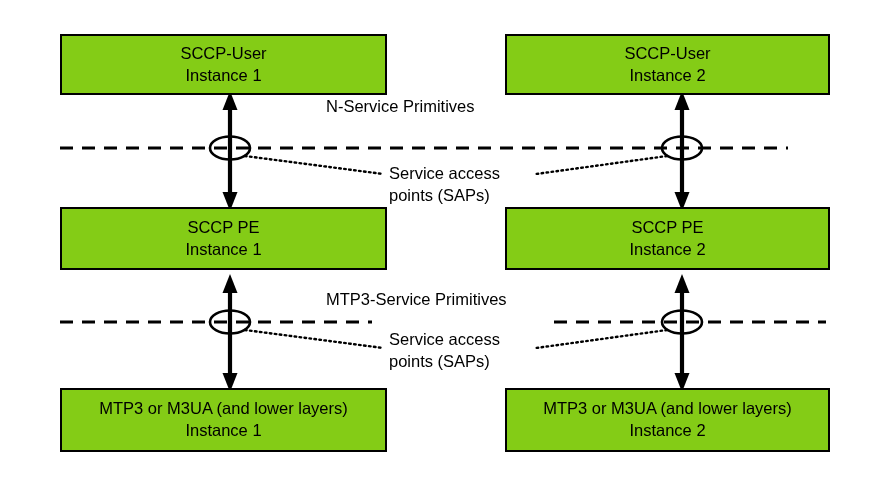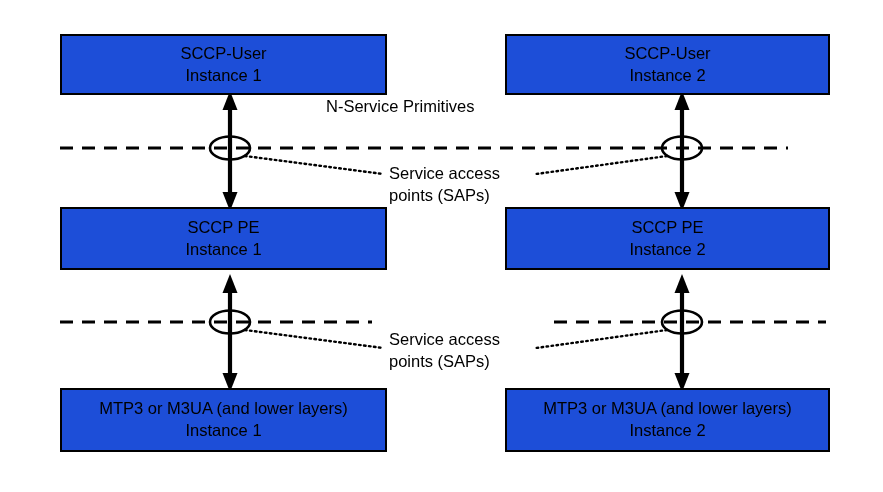--- a/index.html
+++ b/index.html
@@ -12,21 +12,21 @@
     width: 883px;
     height: 492px;
     background: #ffffff;
     font-family: "Liberation Sans", sans-serif;
     overflow: hidden;
   }
   .layer-box {
     position: absolute;
     box-sizing: border-box;
     border: 2.5px solid #000000;
-    background: #1d4ed8;
+    background: #84cc16;
     display: flex;
     flex-direction: column;
     align-items: center;
     justify-content: center;
     z-index: 5;
   }
   .layer-box .line {
     font-size: 16.5px;
     color: #000000;
     line-height: 1.32;
@@ -123,20 +123,21 @@
     <span class="line">Instance 1</span>
   </div>
 
   <div class="layer-box" style="left:505px; top:388px; width:325px; height:64px;">
     <span class="line">MTP3 or M3UA (and lower layers)</span>
     <span class="line">Instance 2</span>
   </div>
 
   <div class="free-label" style="left:326px; top:96px;">N-Service Primitives</div>
 
+  <div class="free-label" style="left:326px; top:289px;">MTP3-Service Primitives</div>
 
   <div class="free-label" style="left:389px; top:163px;">
     <span class="line">Service access</span>
     <span class="line">points (SAPs)</span>
   </div>
 
   <div class="free-label" style="left:389px; top:329px;">
     <span class="line">Service access</span>
     <span class="line">points (SAPs)</span>
   </div>

